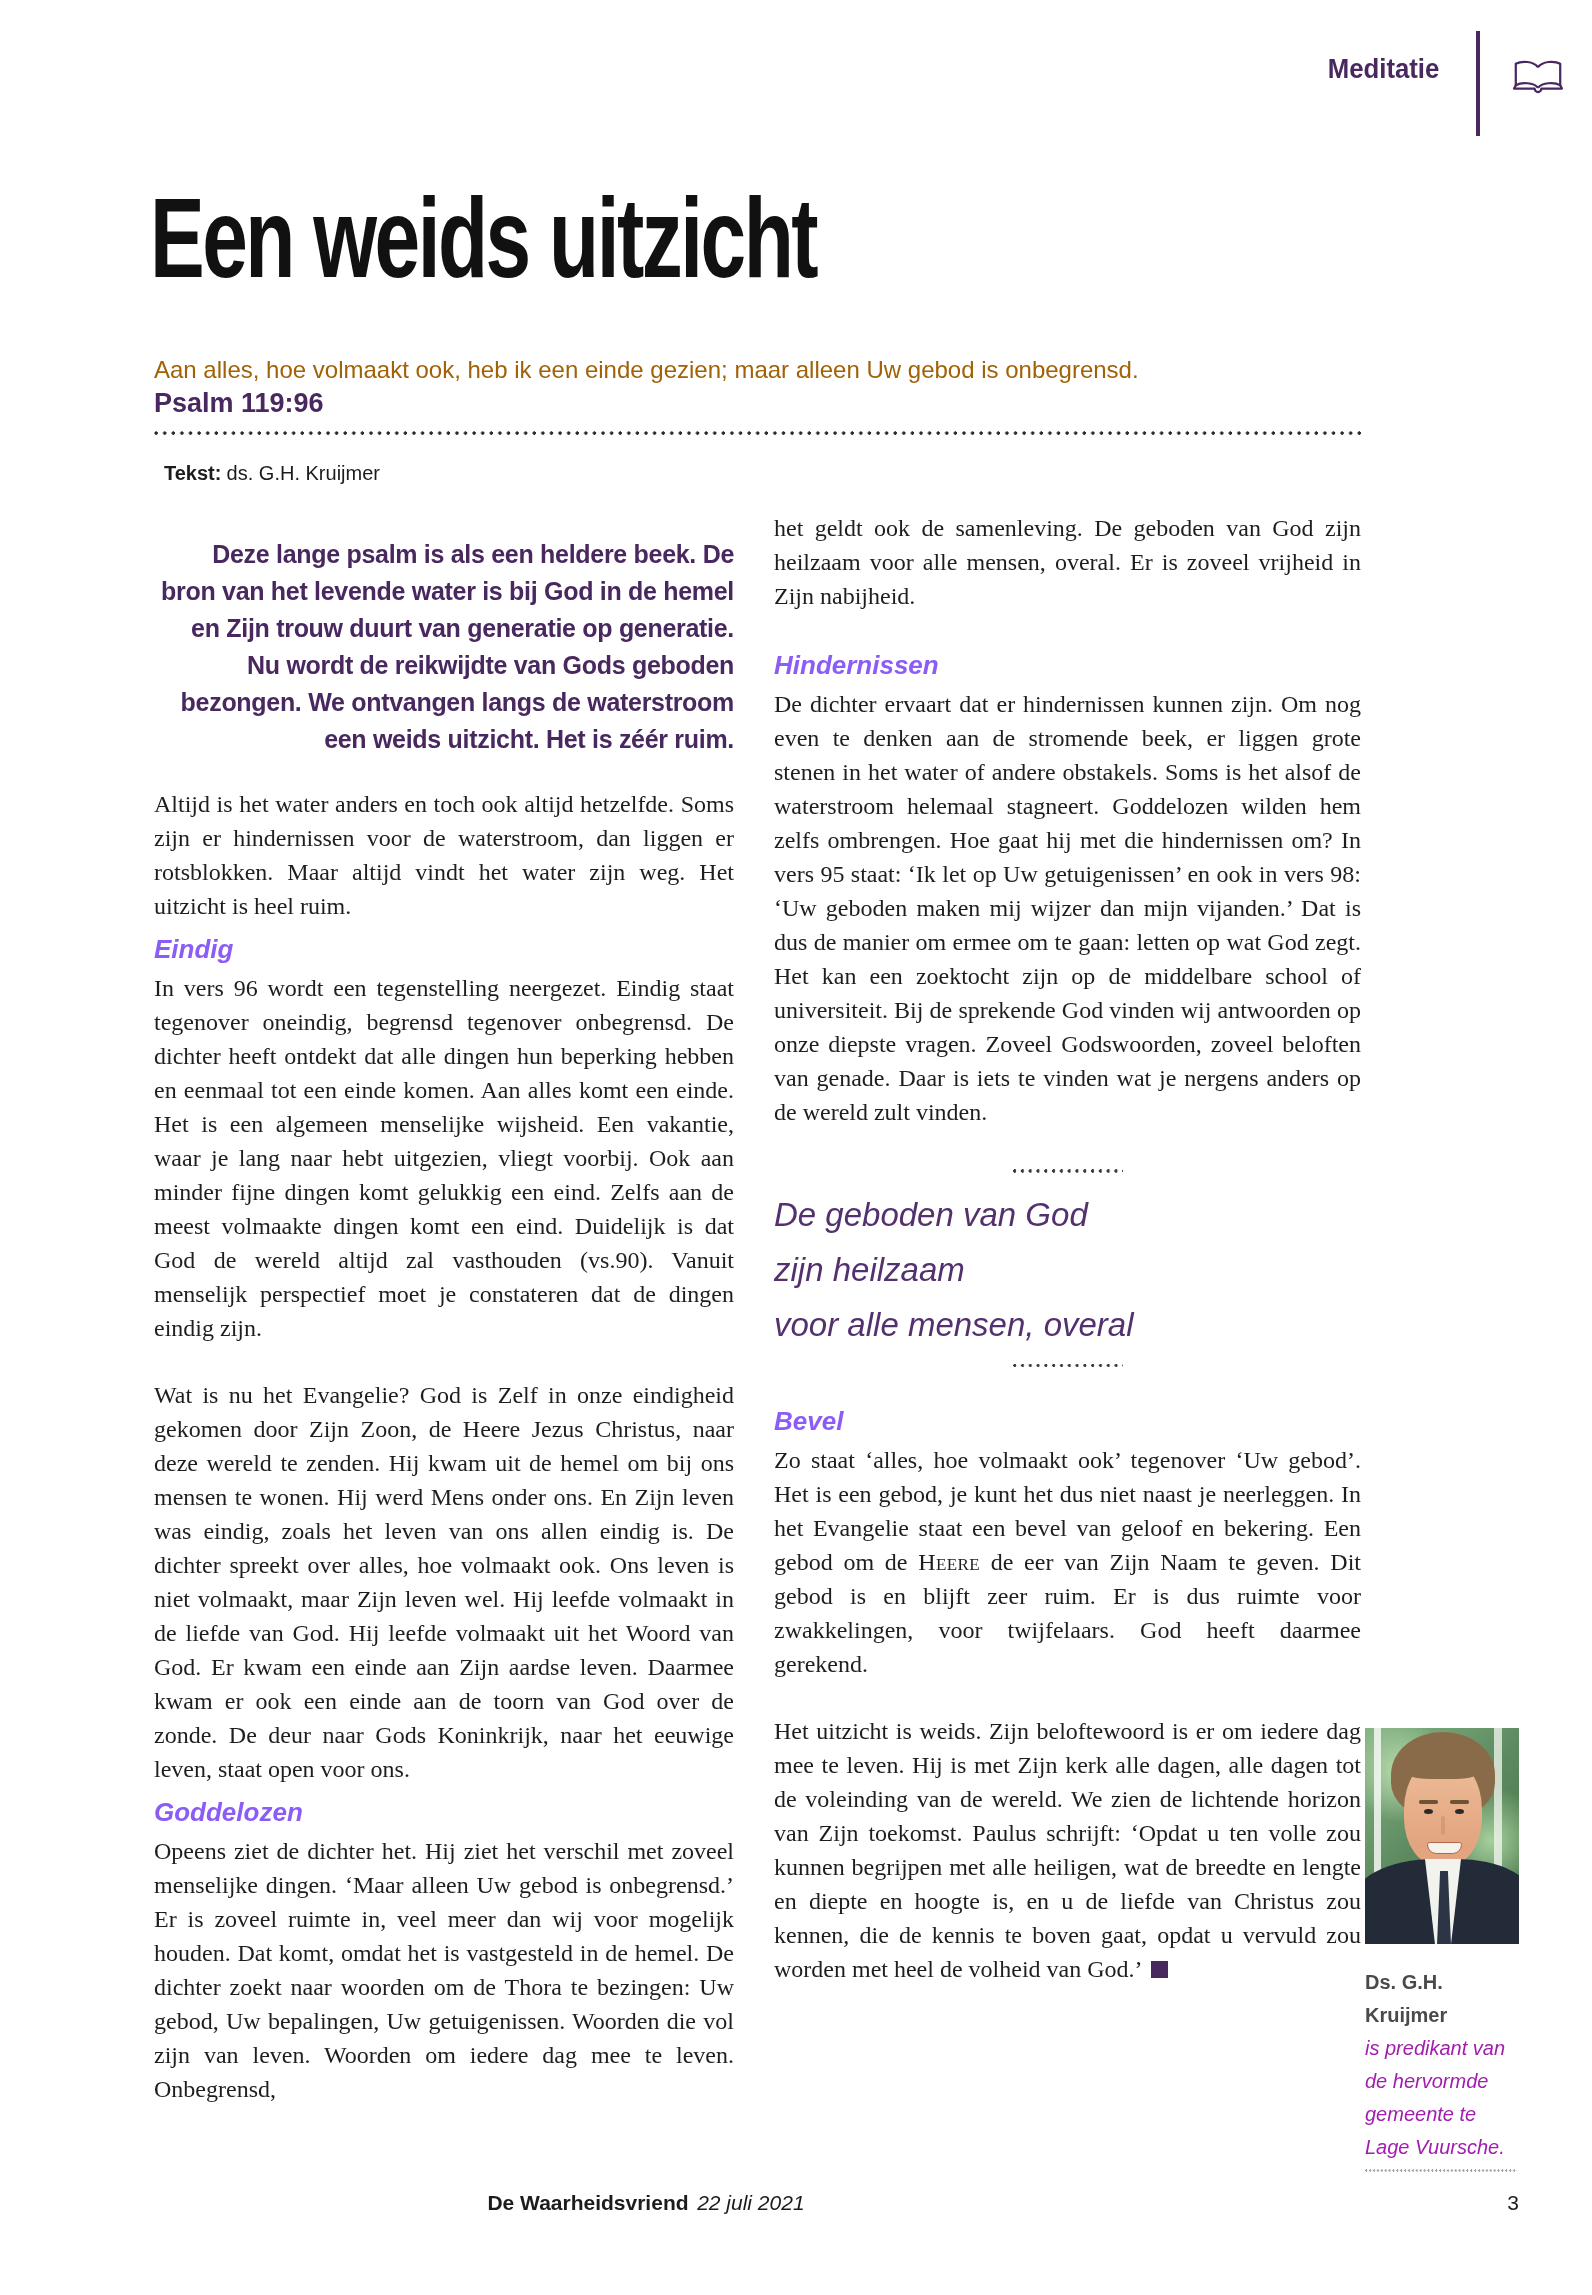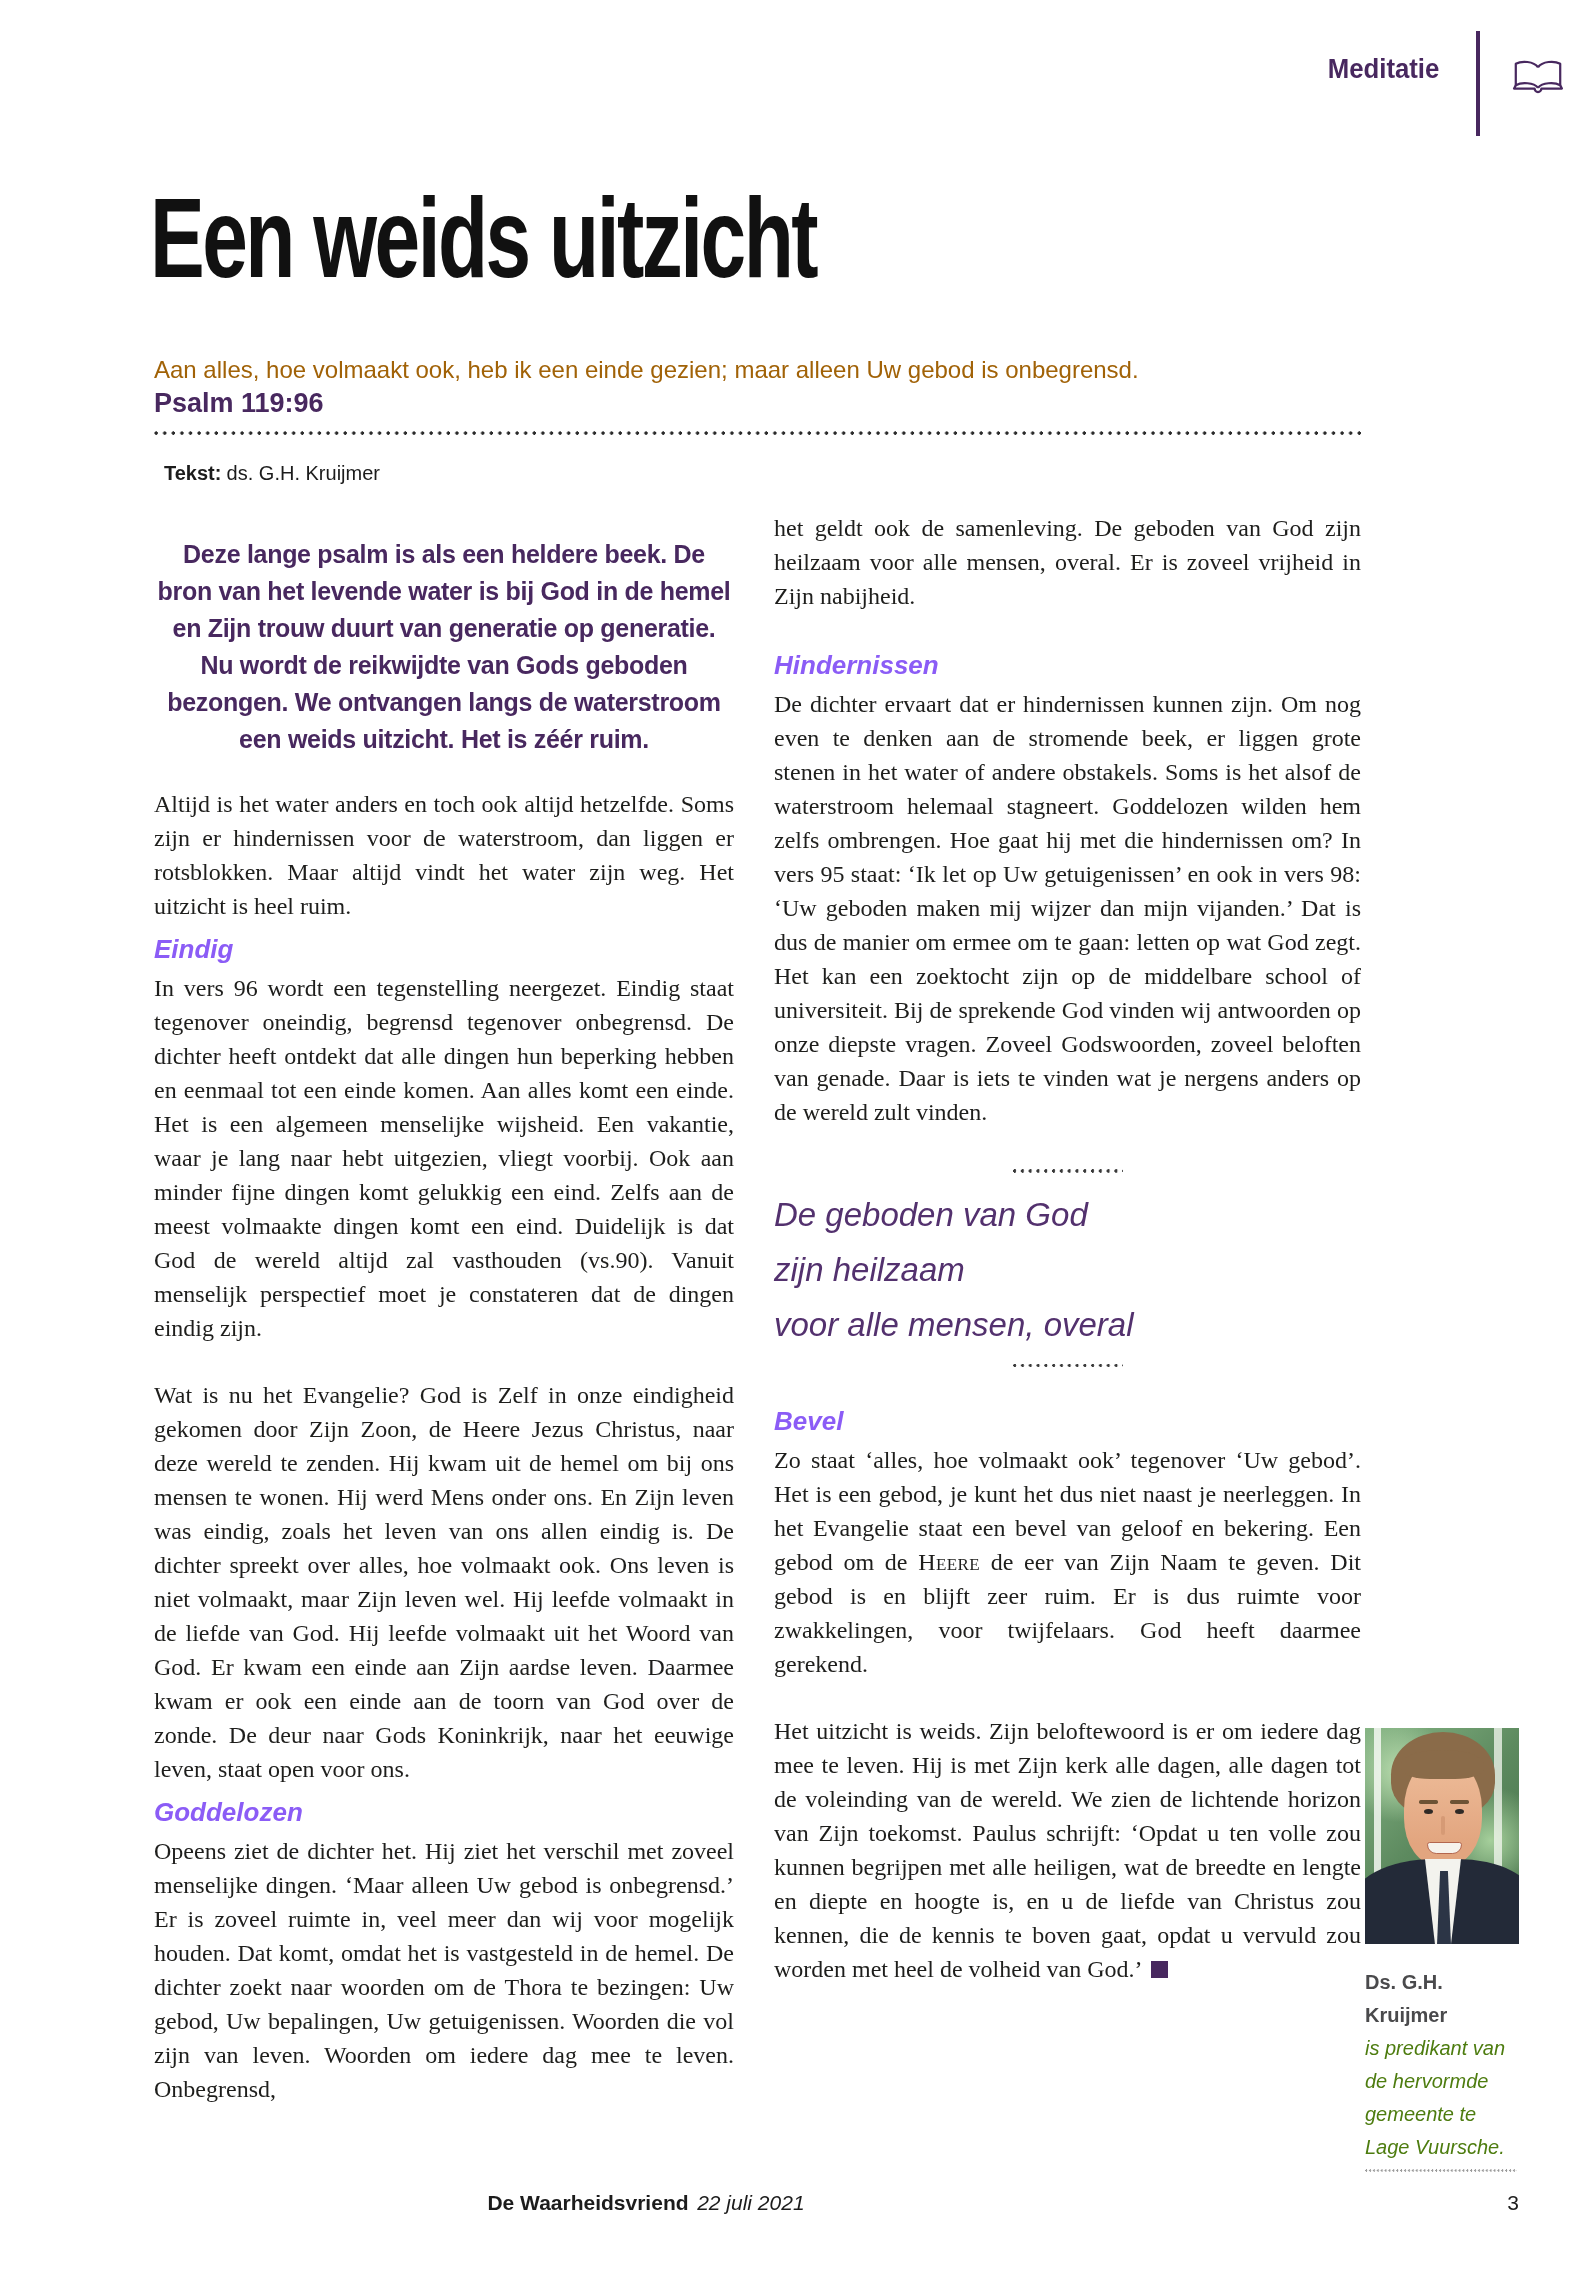--- a/index.html
+++ b/index.html
@@ -36,21 +36,21 @@
   .byline { left:164px; top:463px; font:400 20px/1 "Liberation Sans",sans-serif; color:#1c1c1c; }
   .byline b { font-weight:700; margin-right:5.2px; }
 
   
   .col { top:511px; }
   .col-left  { left:154px; width:580px; }
   .col-right { left:774px; width:587px; }
 
   .lead {
     font:700 25px/37px "Liberation Sans",sans-serif; letter-spacing:-0.3px;
-    color:#48285f; margin-bottom:29px; text-align:center;
+    color:#48285f; margin-bottom:29px; text-align:right;
   }
   .para {
     font:400 24px/34px "Liberation Serif",serif; color:#1e1e1c;
     text-align:justify; margin:0;
   }
   .mt-p  { margin-top:33px; }
   .h-sub {
     font:italic 700 26px/29px "Liberation Sans",sans-serif; color:#8b5cf6;
     margin:12px 0 7px 0;
   }
@@ -99,21 +99,21 @@
     border:1.7px solid #b3664e; border-radius:3.5px 3.5px 12px 12px; }
   .suit { left:-14px; top:131px; width:183px; height:95px; background:#232a38;
     border-radius:46% 42% 0 0; }
   .shirt { left:60px; top:131px; width:36px; height:86px; background:#f3f3ee;
     clip-path:polygon(0 0,100% 0,72% 100%,28% 100%); }
   .tie { left:72px; top:143px; width:14px; height:74px; background:#2c3546;
     clip-path:polygon(22% 0,78% 0,100% 100%,0 100%); }
 
   .author-caption { left:1365px; top:1966px; width:159px; }
   .cap-name { font:700 20px/33px "Liberation Sans",sans-serif; color:#4a4a4c; }
-  .cap-role { font:italic 400 20px/33px "Liberation Sans",sans-serif; color:#4d7c0f; }
+  .cap-role { font:italic 400 20px/33px "Liberation Sans",sans-serif; color:#a21caf; }
   .cap-dots {
     margin-top:5.2px; width:152px; height:2.6px;
     background-image:radial-gradient(circle at 1.3px 1.3px,#9a9a9a 0.9px,transparent 1.2px);
     background-size:3.9px 2.6px; background-repeat:repeat-x;
   }
 
   
   .footer-center { left:0; top:2192px; width:1292px; text-align:center;
     font:400 21px/1 "Liberation Sans",sans-serif; color:#1c1c1c; }
   .footer-center b { font-weight:700; }

